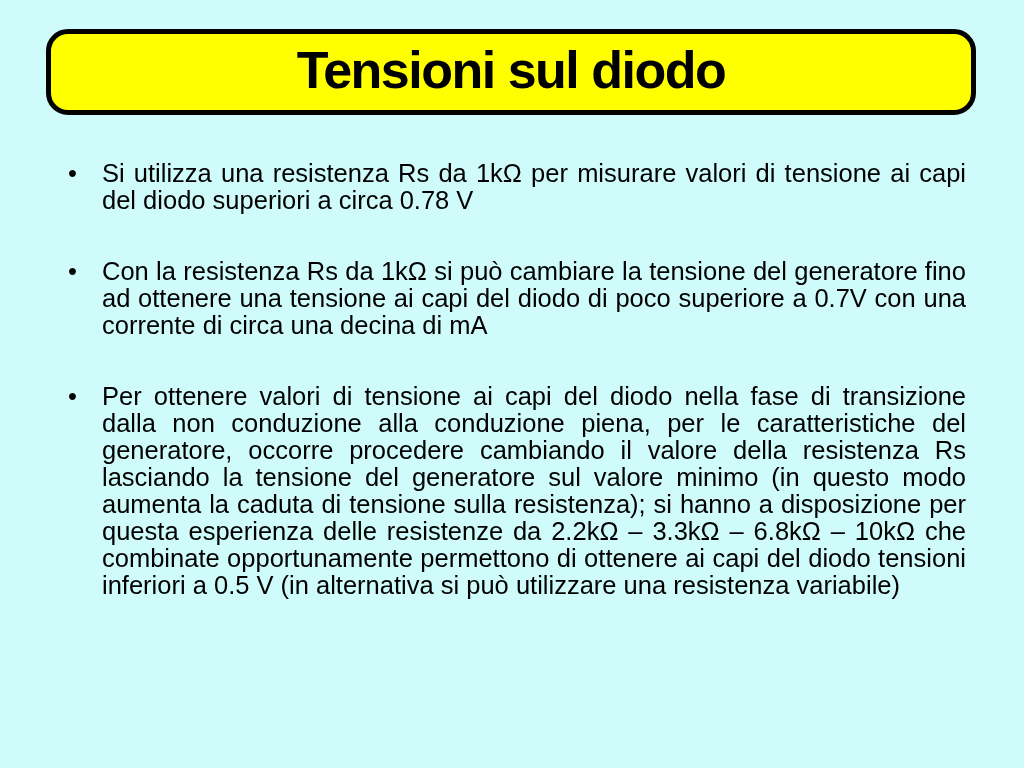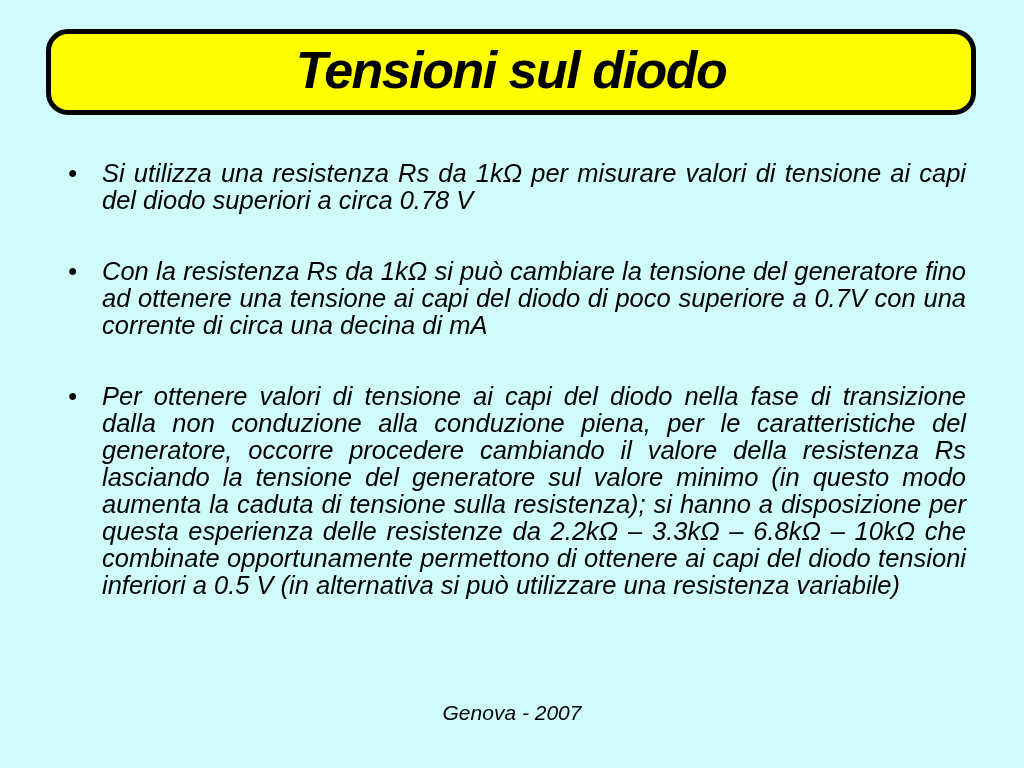--- a/index.html
+++ b/index.html
@@ -14,21 +14,20 @@
     font-family: "Liberation Sans", sans-serif;
     background: var(--bg);
     color: var(--text);
     overflow: hidden;
   }
   .slide {
     position: relative;
     width: 1024px;
     height: 768px;
     background: var(--bg);
-    font-style: italic;
   }
   .title-box {
     position: absolute;
     left: 46px;
     top: 29px;
     width: 930px;
     height: 86px;
     background: var(--title-fill);
     border: 5px solid var(--line);
     border-radius: 22px;
@@ -96,16 +95,15 @@
       <span class="bullet-marker">•</span>
       <span>Con la resistenza Rs da 1kΩ si può cambiare la tensione del generatore fino ad ottenere una tensione ai capi del diodo di poco superiore a 0.7V con una corrente di circa una decina di mA</span>
     </li>
     <li>
       <span class="bullet-marker">•</span>
       <span>Per ottenere valori di tensione ai capi del diodo nella fase di transizione dalla non conduzione alla conduzione piena, per le caratteristiche del generatore, occorre procedere cambiando il valore della resistenza Rs lasciando la tensione del generatore sul valore minimo (in questo modo aumenta la caduta di tensione sulla resistenza); si hanno a disposizione per questa esperienza delle resistenze da 2.2kΩ – 3.3kΩ – 6.8kΩ – 10kΩ che combinate opportunamente permettono di ottenere ai capi del diodo tensioni inferiori a 0.5 V (in alternativa si può utilizzare una resistenza variabile)</span>
     </li>
   </ul>
 
   <div class="footer">
-    <div>Genova - 2007</div>
   </div>
 
 </div>
 
 </body></html>

